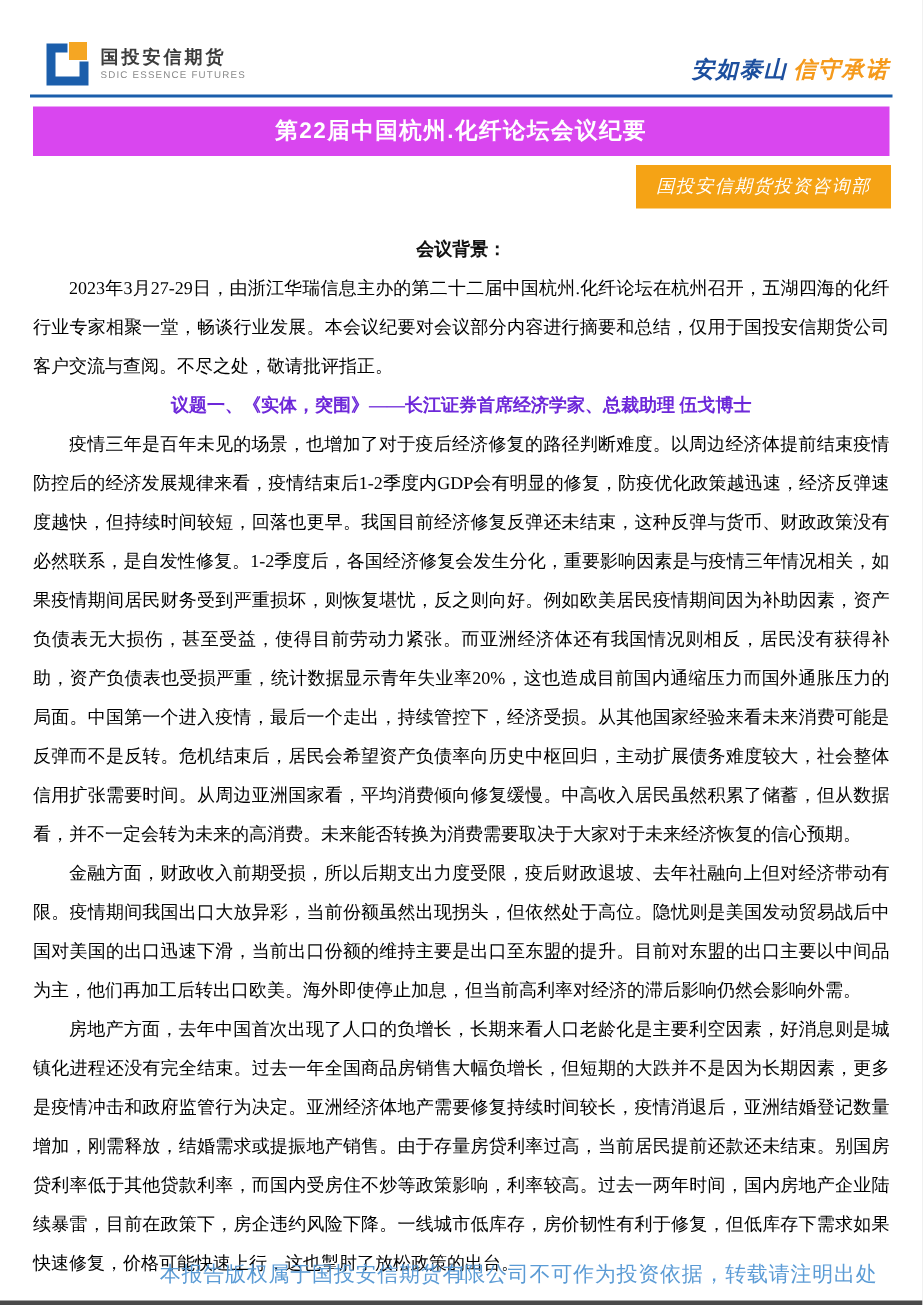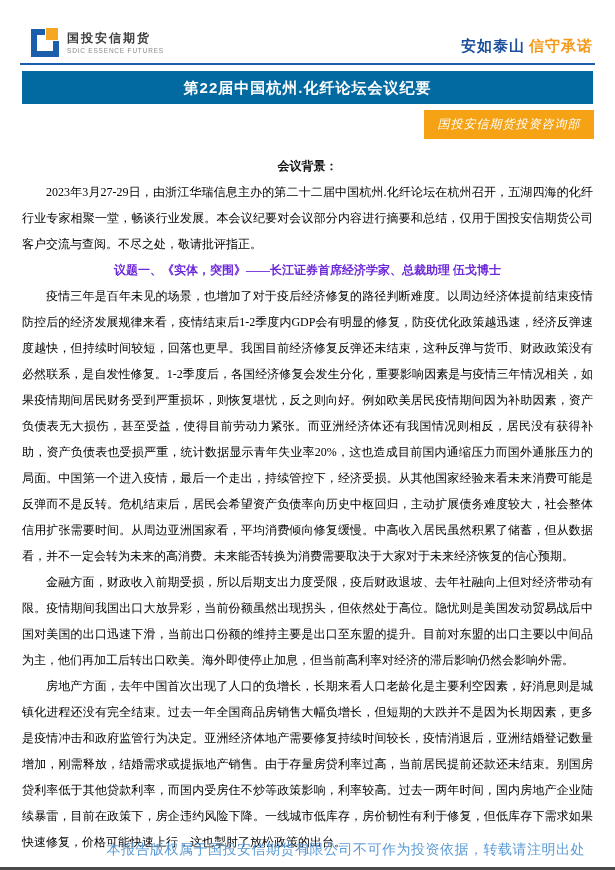--- a/index.html
+++ b/index.html
@@ -27,27 +27,28 @@
     font-size:12px; font-weight:700; color:#3c3c3c; letter-spacing:2px;
   }
   .brand-en {
     font-family:"Liberation Sans","DejaVu Sans",sans-serif;
     font-size:6.5px; color:#8a8a8a; letter-spacing:0.8px; margin-top:2px;
   }
   .slogan {
     font-family:"Liberation Sans","DejaVu Sans",sans-serif;
     font-size:15px; font-weight:700; padding-bottom:3px; letter-spacing:1px;
     white-space:nowrap;
+    font-style:italic;
   }
   .slogan .blue { color:#1d4f9e; }
   .slogan .orange { color:#f59a1c; margin-left:4px; }
   .header-rule { height:2px; background:#1b5eab; margin:4px 20px 0 20px; }
   
   .banner {
-    margin:6px 22px 0 22px; height:33px; background:#0369a1;
+    margin:6px 22px 0 22px; height:33px; background:#d946ef;
     color:#ffffff; text-align:center; line-height:33px;
     font-family:"Liberation Sans","DejaVu Sans",sans-serif;
     font-size:15px; font-weight:700; letter-spacing:1px;
   }
   .badge-row { display:flex; justify-content:flex-end; padding:6px 21px 0 0;font-style:italic; }
   .badge {
     width:170px; height:29px; background:#f5a315;
     color:#ffffff; text-align:center; line-height:29px;
     font-size:12px; letter-spacing:1px;
   }

